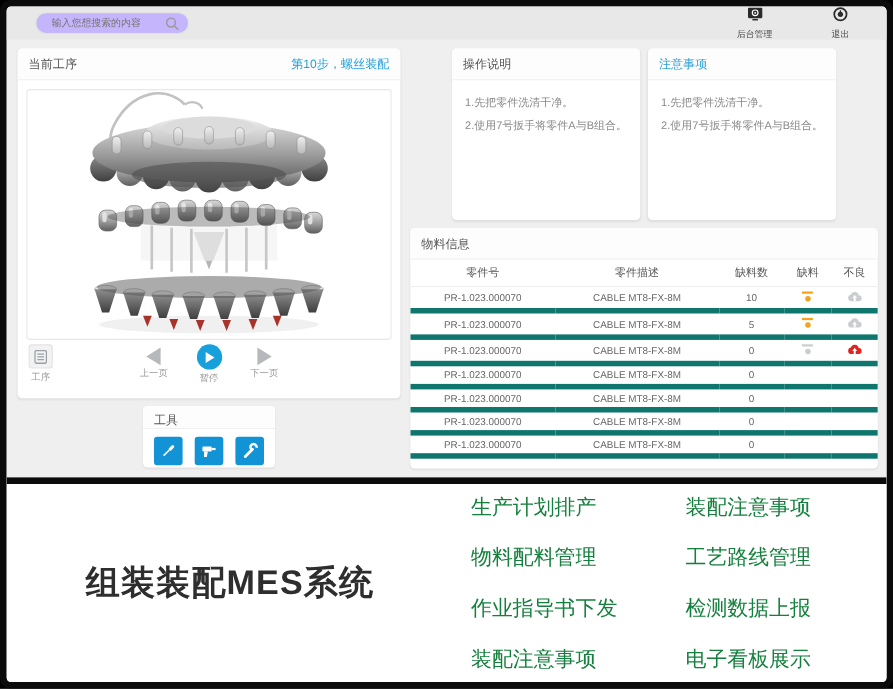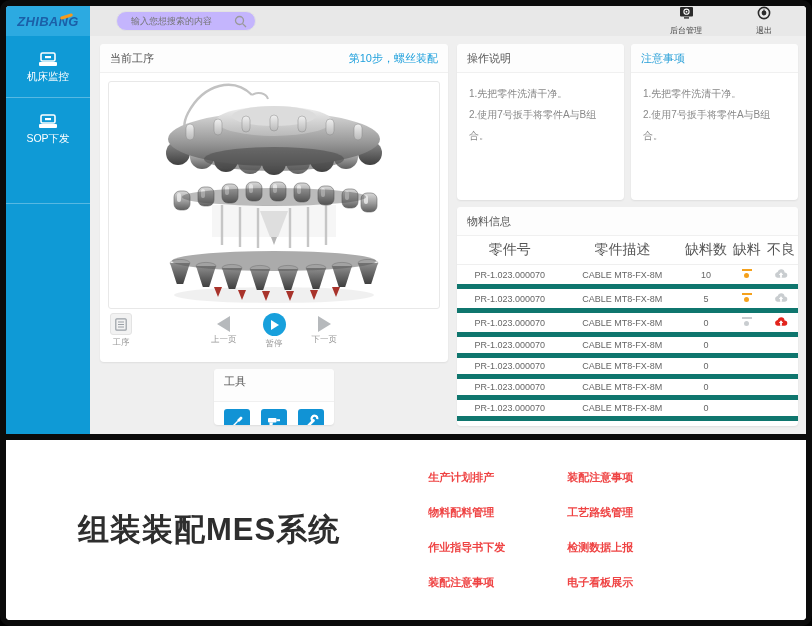--- a/index.html
+++ b/index.html
@@ -52,71 +52,45 @@
   .tools-body { padding:7px 10px 5px; display:flex; gap:11px; }
   .tool { text-align:center; cursor:pointer; }
   .tool-icon { width:26px; height:26px; background:#1193d5; border-radius:3px; display:flex; align-items:center; justify-content:center; }
 
   
   .two-cards { display:grid; grid-template-columns:1fr 1fr; gap:7px; height:156px; }
   .instr-body { padding:10px 12px; font-size:10px; color:#888; line-height:2.1; }
 
   .materials { flex:1; display:flex; flex-direction:column; }
   table { width:100%; border-collapse:collapse; table-layout:fixed; }
-  th { font-weight:normal; font-size:14px; color:#555; padding:5px 2px; border-bottom:1px solid #efefef; }
+  th { font-weight:normal; font-size:10px; color:#555; padding:5px 2px; border-bottom:1px solid #efefef; }
   td { font-size:9px; color:#666; text-align:center; padding:3px 2px; border-bottom:5px solid #0f766e; height:19px; }
   col.c1{width:31%} col.c2{width:35%} col.c3{width:14%} col.c4{width:10%} col.c5{width:10%}
 
   .call-ico { display:inline-block; width:12px; height:11px; position:relative; cursor:pointer; }
   .call-ico::before { content:""; position:absolute; left:1px; top:1px; width:10px; height:2px; }
   .call-ico::after { content:""; position:absolute; left:3.5px; top:5px; width:5px; height:5px; border-radius:50%; }
   .call-ico.orange::before,.call-ico.orange::after { background:#f5a11c; }
   .call-ico.gray::before,.call-ico.gray::after { background:#c9cdd0; }
   .cloud-ico { display:inline-block; cursor:pointer; }
 
   
   .footer { flex:1; background:#fff; display:flex; align-items:center; }
   .f-title { margin-left:72px; font-size:31px; font-weight:800; color:#2e2e2e; letter-spacing:1px; }
   .features { display:flex; gap:62px; margin-left:88px; }
   .fcol { display:flex; flex-direction:column; gap:20px; }
-  .fitem { font-size:11px; font-weight:700; color:#ef4444; }
+  .fitem { font-size:19px; font-weight:400; color:#15803d; }
 </style>
 </head>
 <body>
 
 <div class="frame">
 
   <div class="app">
 
-    <div class="sidebar">
-      <div class="logo">
-        <span>ZHIBANG</span>
-          <i></i>
-      </div>
-      <div class="side-item">
-        <div class="mico">
-          <svg width="22" height="16" viewBox="0 0 22 16">
-              <rect x="2" y="11" width="18" height="4" rx="1" fill="#fff"></rect>
-              <rect x="4" y="2" width="14" height="8" rx="1.5" fill="none" stroke="#fff" stroke-width="1.6"></rect>
-              <rect x="8" y="5" width="6" height="2.2" fill="#fff"></rect>
-            </svg>
-        </div>
-        <div class="slabel">机床监控</div>
-      </div>
-      <div class="side-item tall">
-        <div class="mico">
-          <svg width="22" height="16" viewBox="0 0 22 16">
-              <rect x="2" y="11" width="18" height="4" rx="1" fill="#fff"></rect>
-              <rect x="4" y="2" width="14" height="8" rx="1.5" fill="none" stroke="#fff" stroke-width="1.6"></rect>
-              <rect x="8" y="5" width="6" height="2.2" fill="#fff"></rect>
-            </svg>
-        </div>
-        <div class="slabel">SOP下发</div>
-      </div>
-    </div>
 
     <div class="content">
 
       <div class="topbar">
         <div class="search">
           <input placeholder="输入您想搜索的内容" style="">
           <svg width="13" height="13" viewBox="0 0 13 13">
               <circle cx="5.5" cy="5.5" r="4" fill="none" stroke="#999" stroke-width="1.3"></circle>
               <line x1="8.6" y1="8.6" x2="12" y2="12" stroke="#999" stroke-width="1.3"></line>
             </svg>
@@ -275,21 +249,21 @@
                 </div>
                 <div class="navbtn">
                   <div class="tri next"></div>
                   <div class="tinylabel">下一页</div>
                 </div>
               </div>
             </div>
           </div>
 
           <div class="card" style="height:56px;">
-            <div class="card-head" style="padding:5px 10px 12px;">
+            <div class="card-head" style="padding:5px 10px 0;">
               <span>工具</span>
             </div>
             <div class="tools-body">
               <div class="tool">
                 <div class="tool-icon">
                   <svg width="16" height="16" viewBox="0 0 16 16">
                       <g transform="rotate(45 8 8)">
                         <rect x="6.6" y="1" width="2.8" height="6" rx="1.2" fill="#fff"></rect>
                         <rect x="7.3" y="7" width="1.4" height="7" fill="#fff"></rect>
                       </g>

